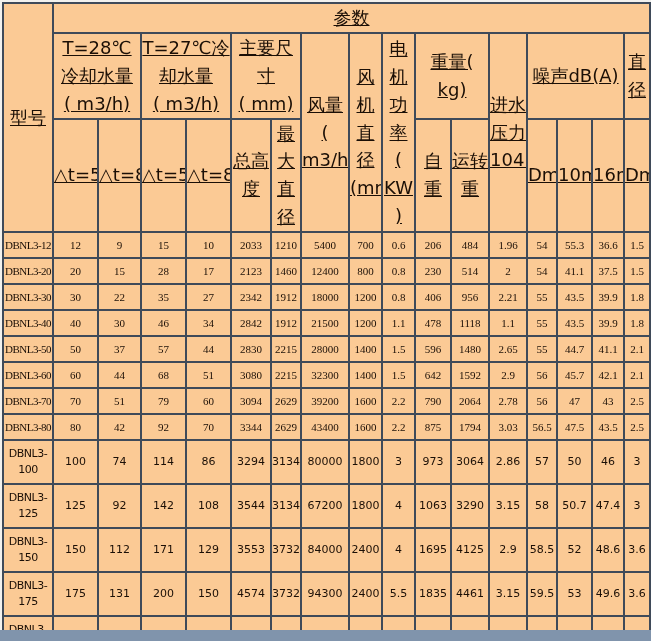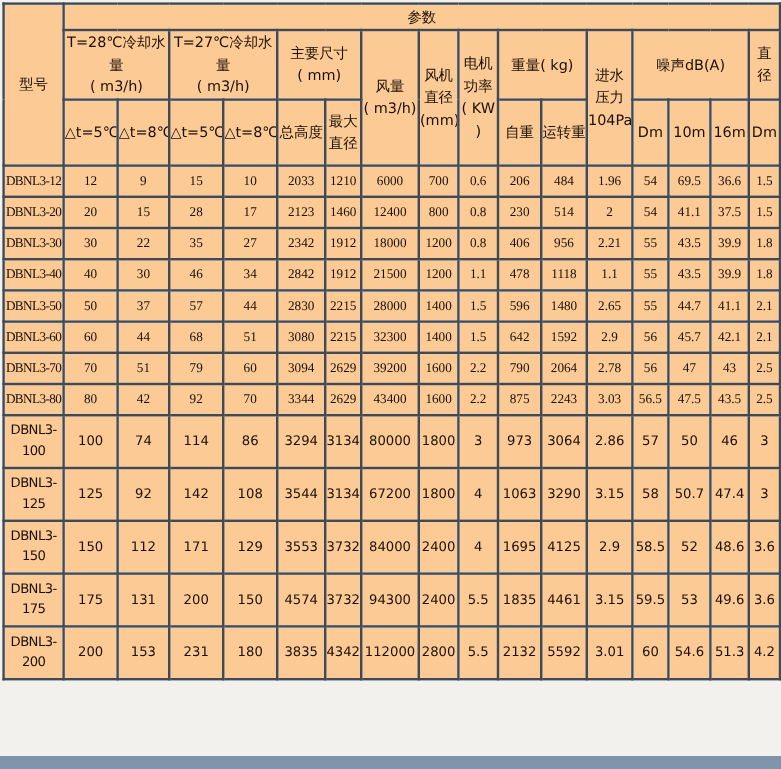--- a/index.html
+++ b/index.html
@@ -22,21 +22,21 @@
   table.spec th,table.spec td{
     border:2px solid #3f4a59;
     background:#fbca95;
     text-align:center;
     vertical-align:middle;
     padding:0;
     white-space:pre-line;
     font-weight:normal;
     overflow:hidden;
   }
-  table.spec th{font-size:12px;line-height:1.55;}
+  table.spec th{font-size:18px;line-height:1.55;text-decoration:underline;}
   table.spec td{font-size:11px;line-height:1.5;}
   td.model{font-size:11px;letter-spacing:-0.5px;}
   tr.r-param{height:22px;}
   tr.r-group{height:50px;}
   tr.r-sub{height:55px;}
   tr.r-data{height:26px;font-family:Liberation Serif, serif;}
   tr.r-tall{height:44px;}
 </style>
 </head>
 <body>
@@ -107,28 +107,28 @@
   </thead>
   <tbody>
       <tr class="r-data">
         <td class="model">DBNL3-12</td>
         <td>12</td>
         <td>9</td>
         <td>15</td>
         <td>10</td>
         <td>2033</td>
         <td>1210</td>
-        <td>6000</td>
+        <td>5400</td>
         <td>700</td>
         <td>0.6</td>
         <td>206</td>
         <td>484</td>
         <td>1.96</td>
         <td>54</td>
-        <td>69.5</td>
+        <td>55.3</td>
         <td>36.6</td>
         <td>1.5</td>
       </tr>
       <tr class="r-data">
         <td class="model">DBNL3-20</td>
         <td>20</td>
         <td>15</td>
         <td>28</td>
         <td>17</td>
         <td>2123</td>
@@ -244,21 +244,21 @@
         <td>80</td>
         <td>42</td>
         <td>92</td>
         <td>70</td>
         <td>3344</td>
         <td>2629</td>
         <td>43400</td>
         <td>1600</td>
         <td>2.2</td>
         <td>875</td>
-        <td>2243</td>
+        <td>1794</td>
         <td>3.03</td>
         <td>56.5</td>
         <td>47.5</td>
         <td>43.5</td>
         <td>2.5</td>
       </tr>
       <tr class="r-tall">
         <td class="model">DBNL3-
 100</td>
         <td>100</td>

